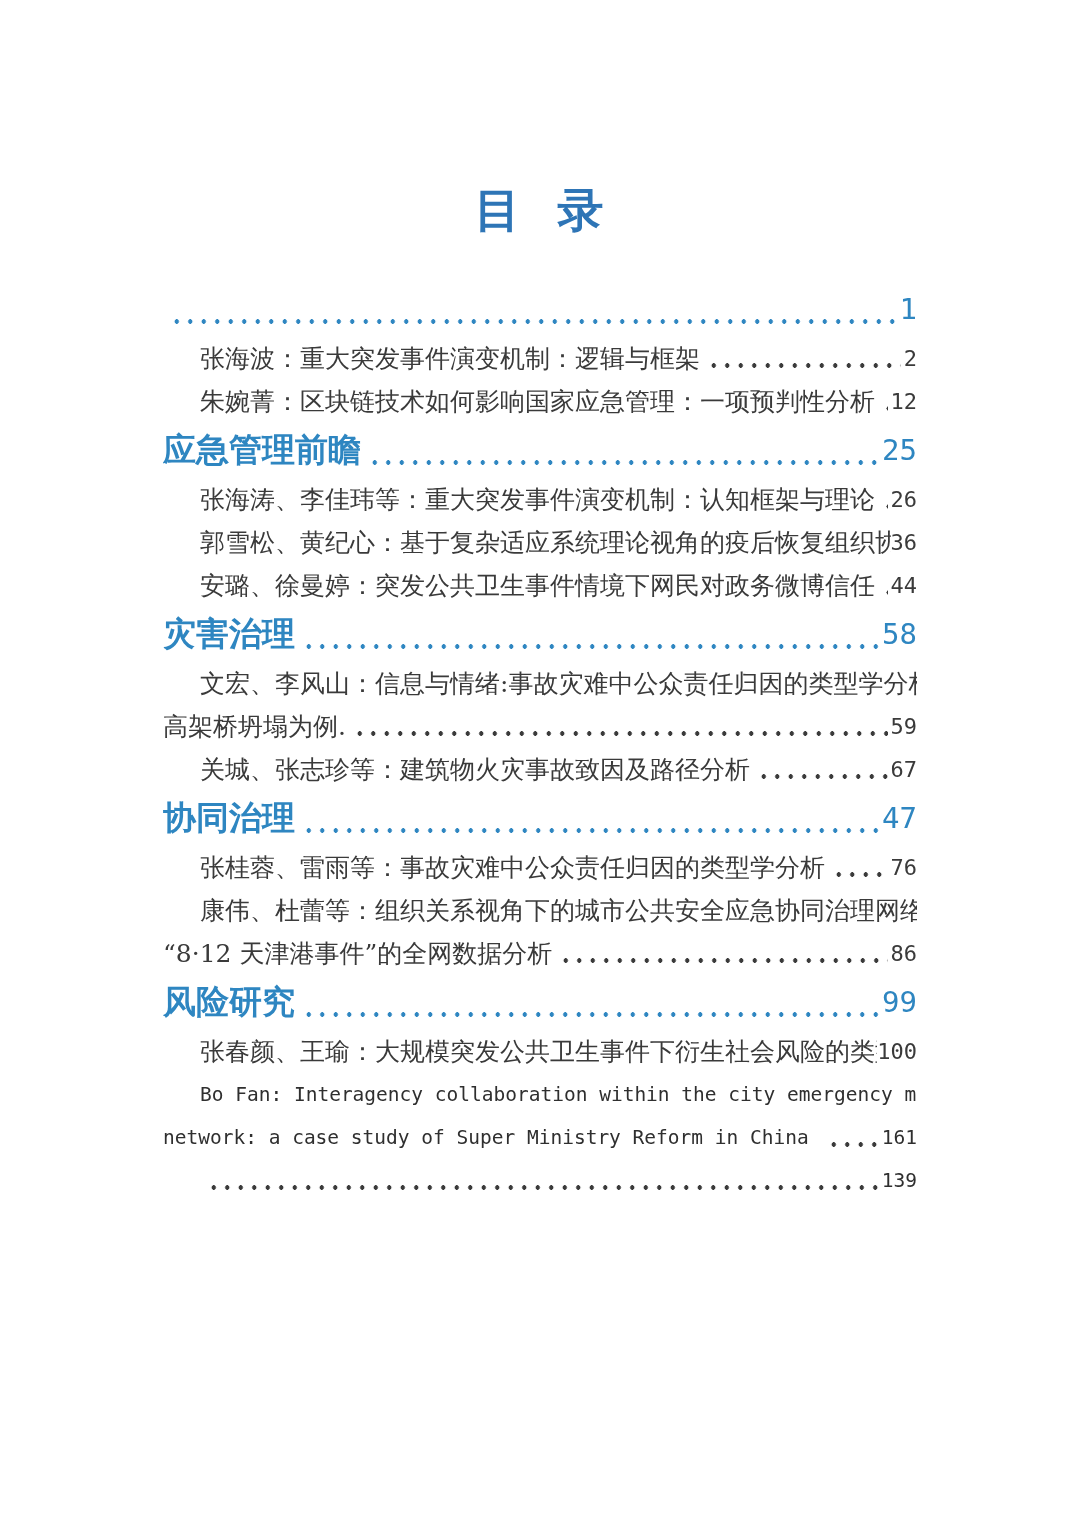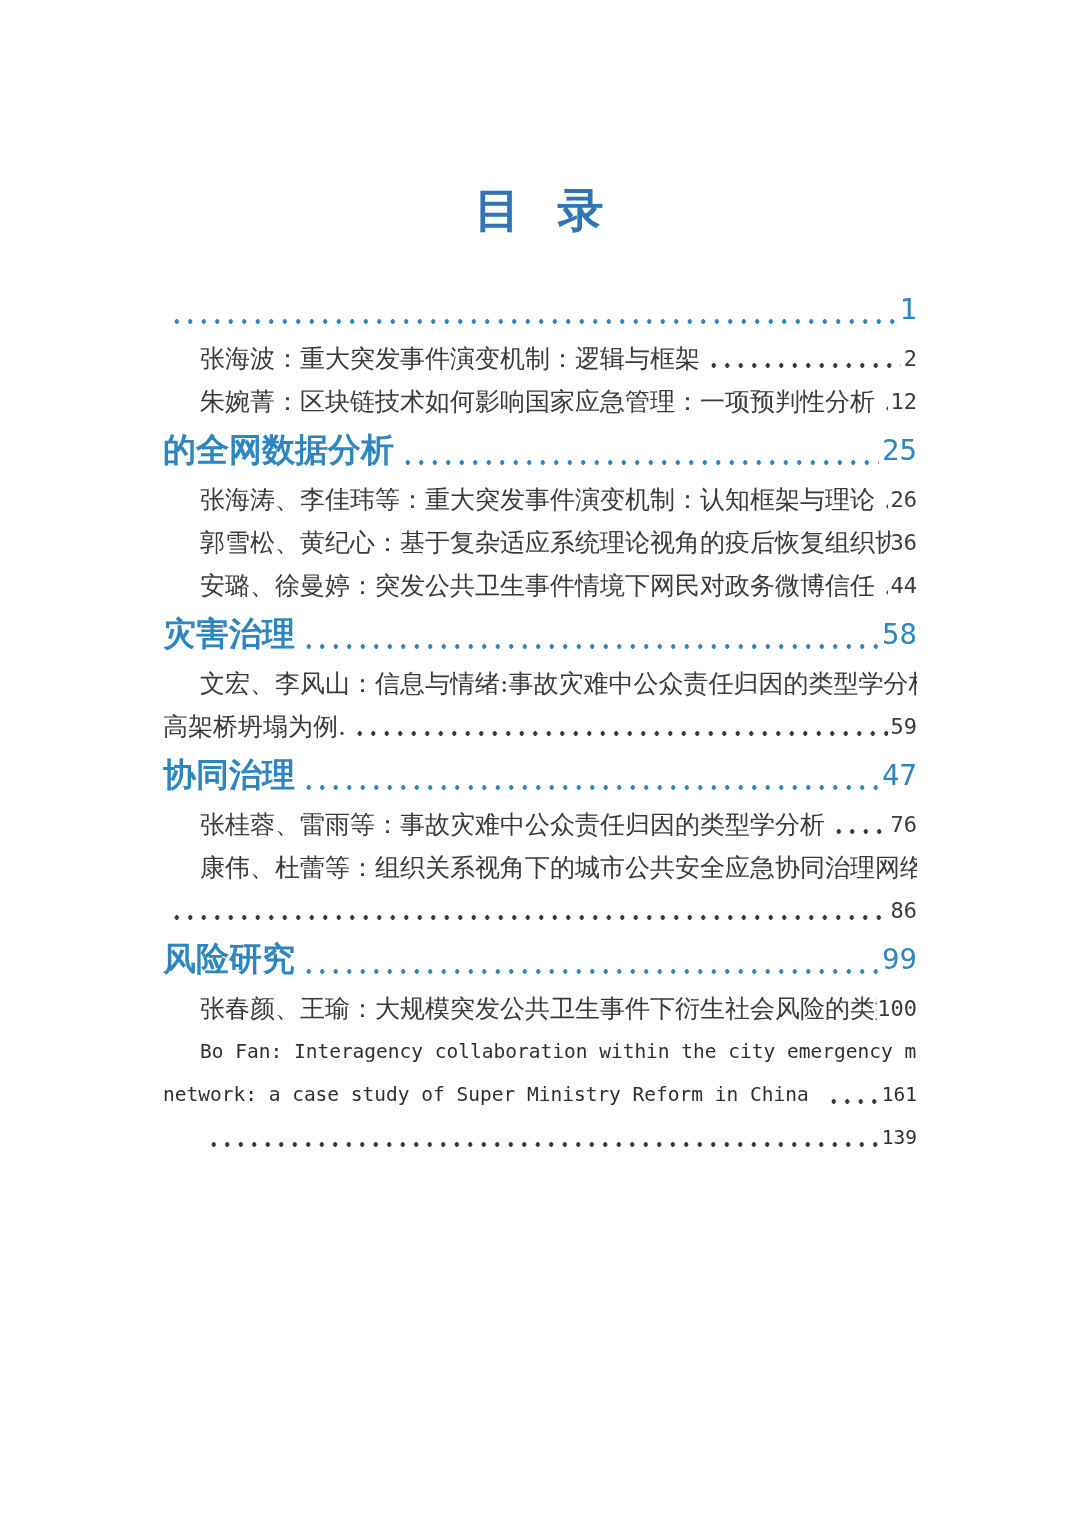--- a/index.html
+++ b/index.html
@@ -91,21 +91,21 @@
     <span class="leader"></span>
     <span class="pg">2</span>
   </div>
   <div class="row entry indent">
     <span class="txt">朱婉菁：区块链技术如何影响国家应急管理：一项预判性分析</span>
     <span class="leader"></span>
     <span class="pg">12</span>
   </div>
 
   <div class="row heading">
-    <span class="txt">的全网数据分析</span>
+    <span class="txt">应急管理前瞻</span>
     <span class="leader"></span>
     <span class="pg">25</span>
   </div>
   <div class="row entry indent">
     <span class="txt">张海涛、李佳玮等：重大突发事件演变机制：认知框架与理论方法</span>
     <span class="leader"></span>
     <span class="pg">26</span>
   </div>
   <div class="row entry indent no-leader">
     <span class="txt">郭雪松、黄纪心：基于复杂适应系统理论视角的疫后恢复组织协调机制研究</span>
@@ -124,35 +124,41 @@
     <span class="pg">58</span>
   </div>
   <div class="row entry indent">
     <span class="txt">文宏、李风山：信息与情绪:事故灾难中公众责任归因的类型学分析——以无锡</span>
   </div>
   <div class="row entry">
     <span class="txt">高架桥坍塌为例.</span>
     <span class="leader"></span>
     <span class="pg">59</span>
   </div>
+  <div class="row entry indent">
+    <span class="txt">关城、张志珍等：建筑物火灾事故致因及路径分析</span>
+    <span class="leader"></span>
+    <span class="pg">67</span>
+  </div>
 
   <div class="row heading">
     <span class="txt">协同治理</span>
     <span class="leader"></span>
     <span class="pg">47</span>
   </div>
   <div class="row entry indent">
     <span class="txt">张桂蓉、雷雨等：事故灾难中公众责任归因的类型学分析</span>
     <span class="leader"></span>
     <span class="pg">76</span>
   </div>
   <div class="row entry indent">
     <span class="txt">康伟、杜蕾等：组织关系视角下的城市公共安全应急协同治理网络——基于</span>
   </div>
   <div class="row entry">
+    <span class="txt">“8·12 天津港事件”的全网数据分析</span>
     <span class="leader"></span>
     <span class="pg">86</span>
   </div>
 
   <div class="row heading">
     <span class="txt">风险研究</span>
     <span class="leader"></span>
     <span class="pg">99</span>
   </div>
   <div class="row entry indent no-leader">

